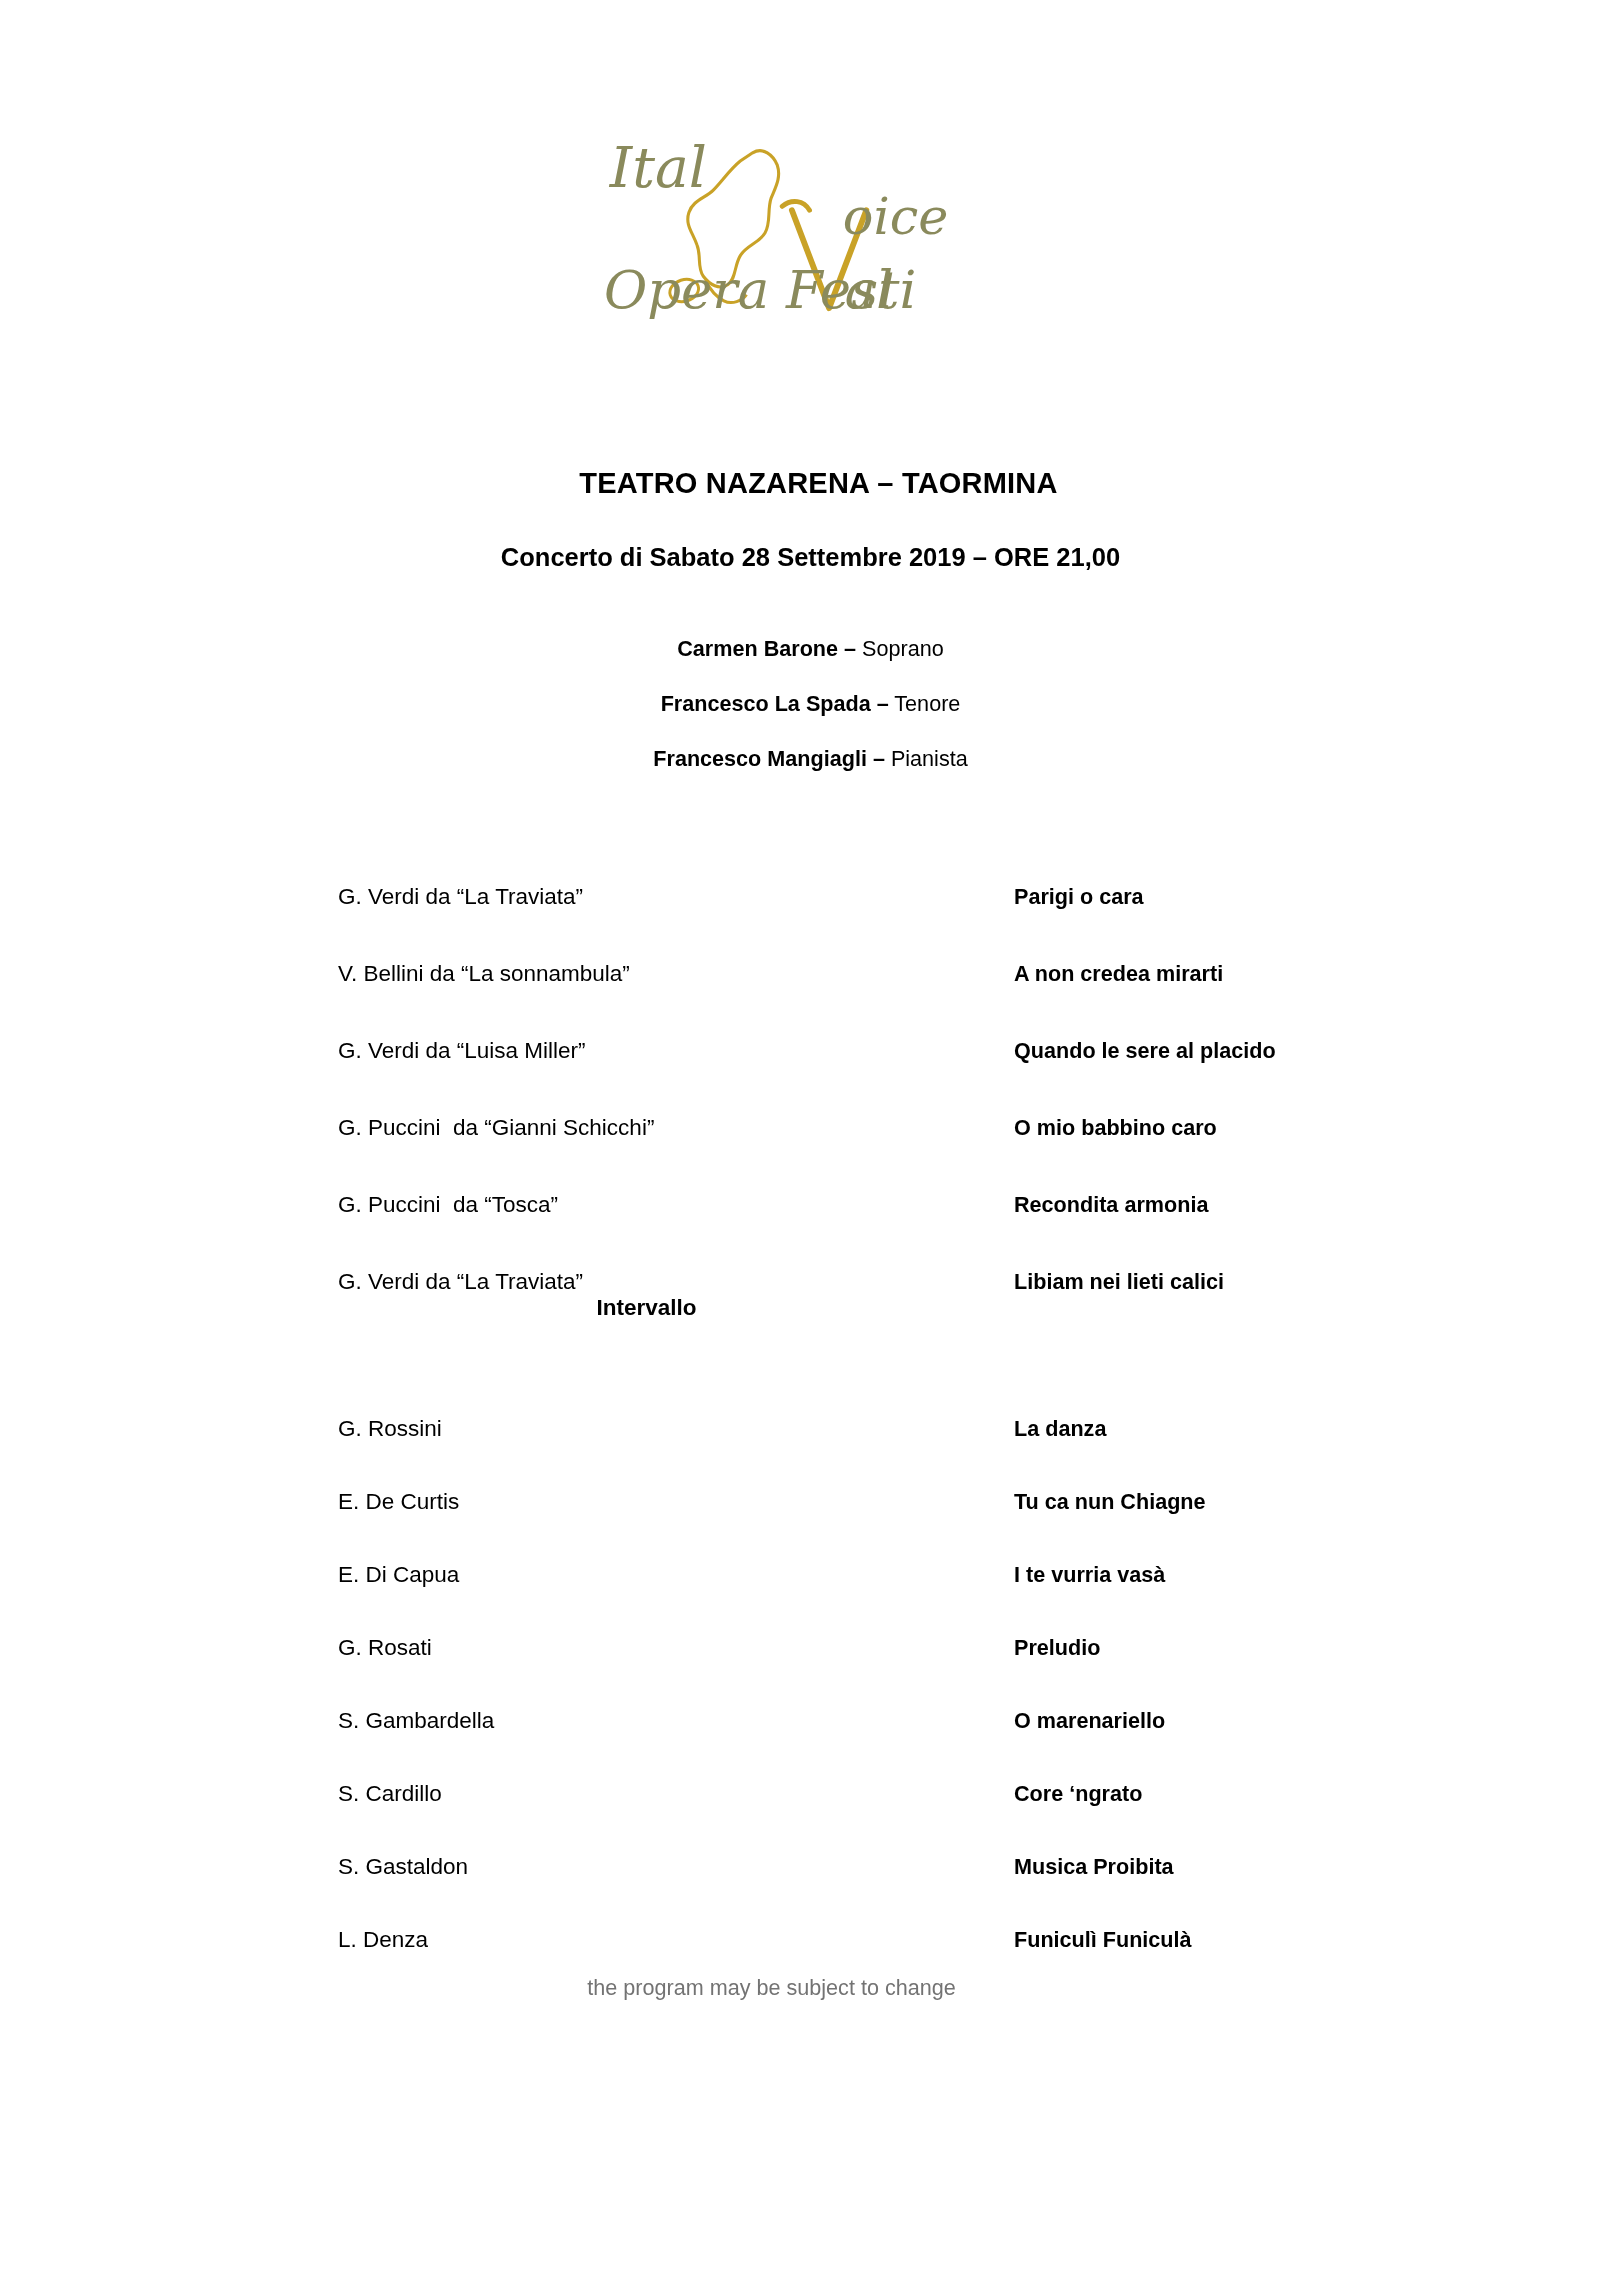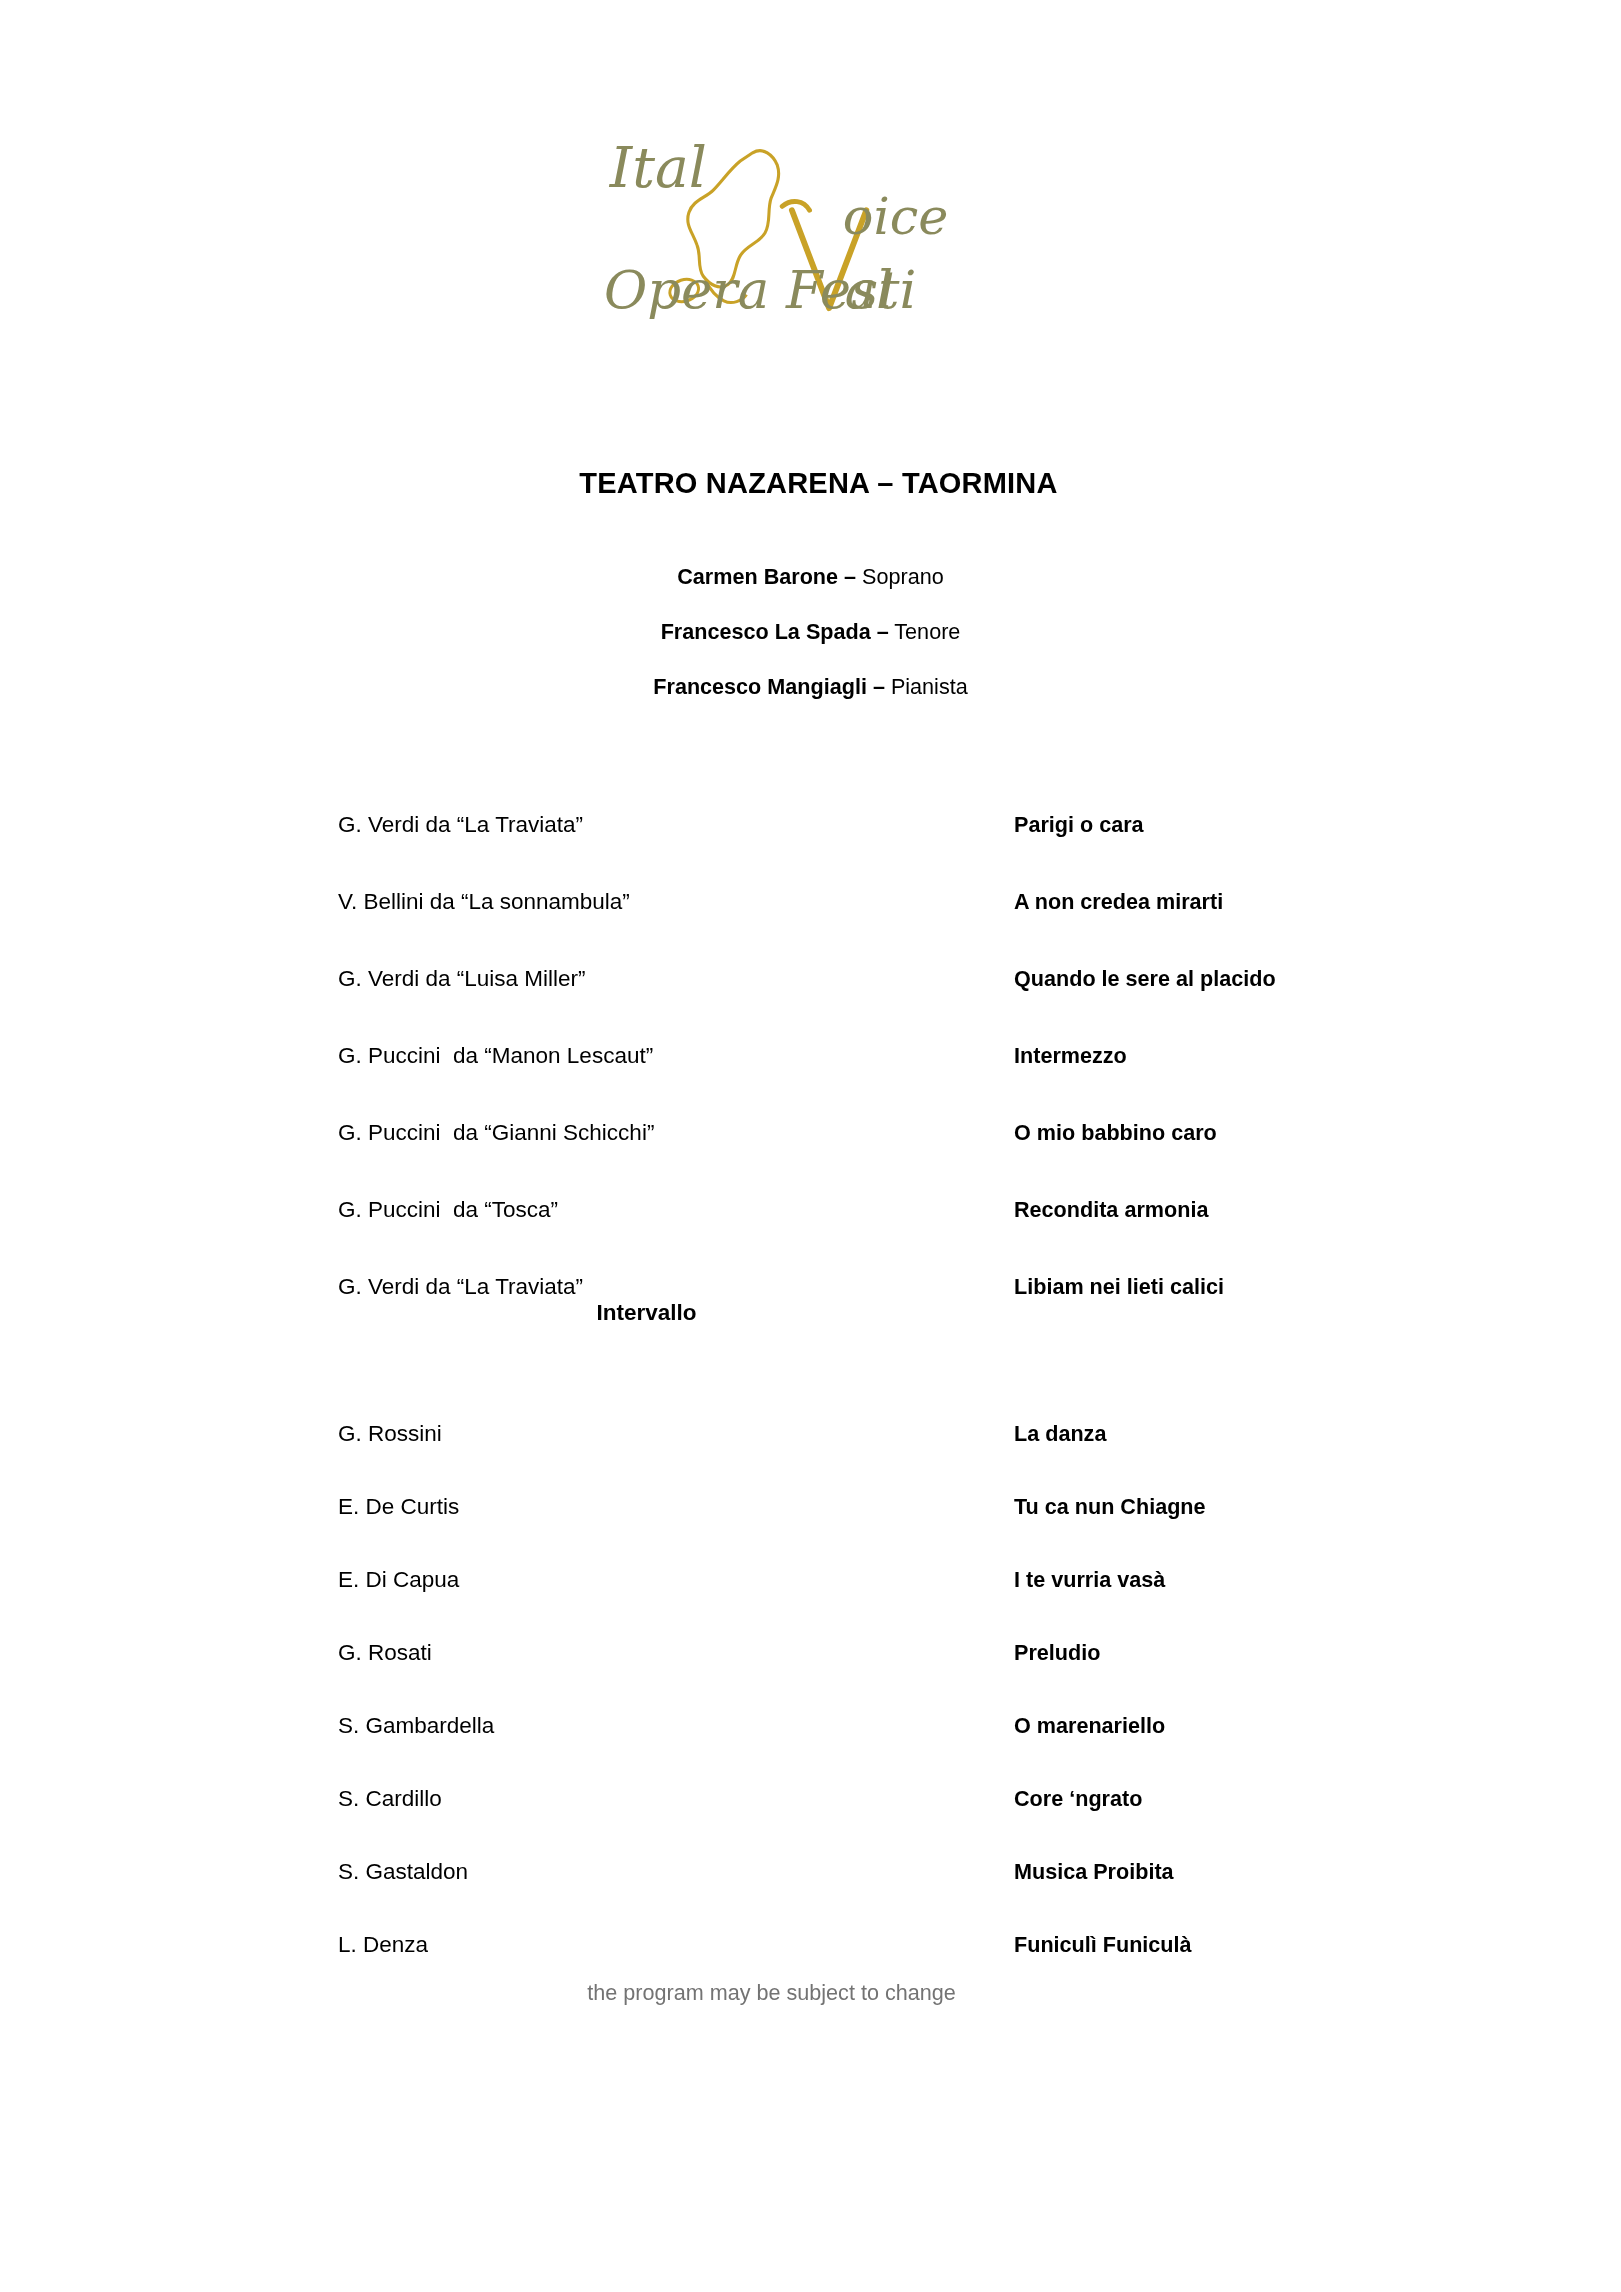--- a/index.html
+++ b/index.html
@@ -142,20 +142,21 @@
 
         <text x="248" y="120" font-family="'DejaVu Serif', serif" font-style="italic" font-size="52" fill="#8A8A5C">oice</text>
 
         <text x="4" y="196" font-family="'DejaVu Serif', serif" font-style="italic" font-size="54" fill="#8A8A5C">Opera Festi</text>
         <text x="250" y="196" font-family="'DejaVu Serif', serif" font-style="italic" font-size="54" fill="#8A8A5C">al</text>
       </svg>
     </div>
   </div>
 
   <div class="venue-title">TEATRO NAZARENA – TAORMINA</div>
+  <div class="concert-line">Concerto di Sabato 28 Settembre 2019 – ORE 21,00</div>
 
   <div class="performers">
     <div class="performer">
       <span class="name">Carmen Barone –</span><span class="role"> Soprano</span>
     </div>
     <div class="performer">
       <span class="name">Francesco La Spada –</span><span class="role"> Tenore</span>
     </div>
     <div class="performer">
       <span class="name">Francesco Mangiagli –</span><span class="role"> Pianista</span>
@@ -170,24 +171,20 @@
     </div>
     <div class="prog-row">
       <div class="prog-composer">V. Bellini da “La sonnambula”</div>
       <div class="prog-piece">A non credea mirarti</div>
     </div>
     <div class="prog-row">
       <div class="prog-composer">G. Verdi da “Luisa Miller”</div>
       <div class="prog-piece">Quando le sere al placido</div>
     </div>
     <div class="prog-row">
-      <div class="prog-composer">G. Puccini  da “Manon Lescaut”</div>
-      <div class="prog-piece">Intermezzo</div>
-    </div>
-    <div class="prog-row">
       <div class="prog-composer">G. Puccini  da “Gianni Schicchi”</div>
       <div class="prog-piece">O mio babbino caro</div>
     </div>
     <div class="prog-row">
       <div class="prog-composer">G. Puccini  da “Tosca”</div>
       <div class="prog-piece">Recondita armonia</div>
     </div>
     <div class="prog-row">
       <div class="prog-composer">G. Verdi da “La Traviata”</div>
       <div class="prog-piece">Libiam nei lieti calici</div>

